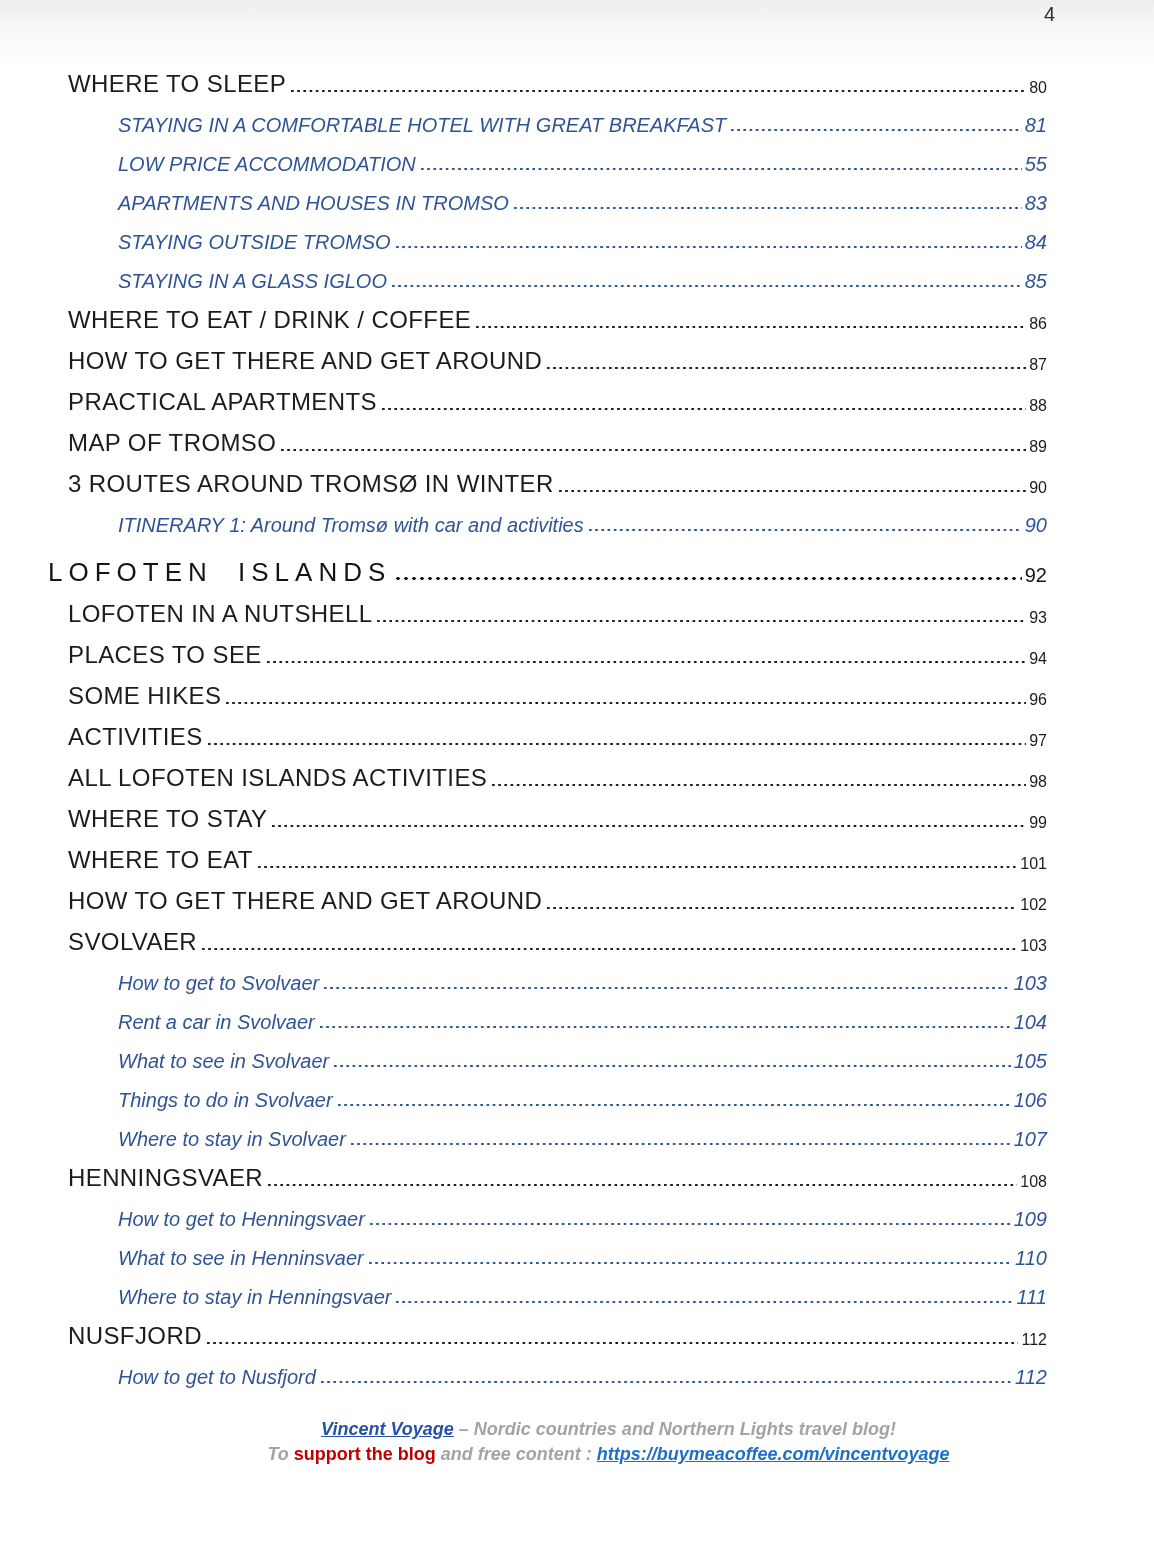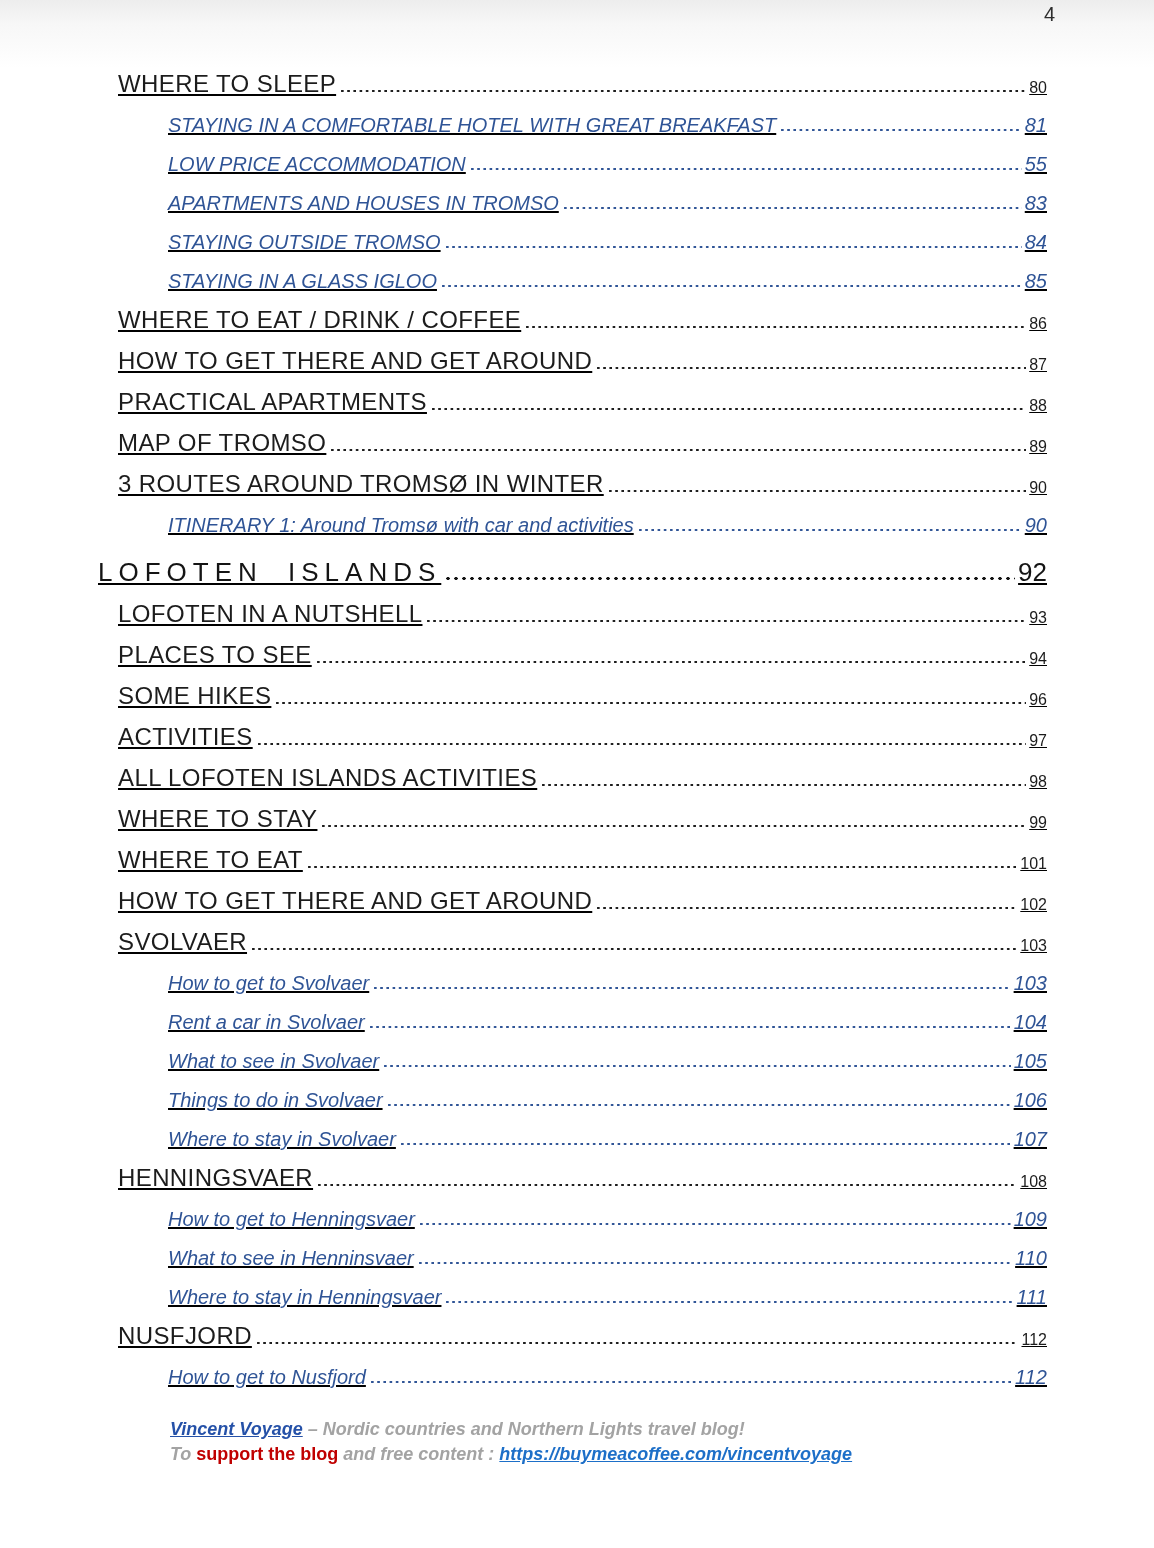--- a/index.html
+++ b/index.html
@@ -10,21 +10,21 @@
     background-image:linear-gradient(180deg,#ededed 0px,#f7f7f7 24px,#ffffff 68px);
     background-repeat:no-repeat;
     background-size:100% 70px;
     font-family:"Liberation Sans", sans-serif;
     overflow:hidden;
   }
   .page-number-top {
     position:absolute; top:3px; right:99px;
     font-size:20px; color:#2e2e2e;
   }
-  .toc { padding:55px 107px 0 118px;text-decoration:underline; }
+  .toc { padding:55px 107px 0 68px; }
   .toc-row { display:flex; align-items:flex-end; line-height:1; cursor:pointer; }
   .row-section {
     height:41px; font-size:24px; letter-spacing:0.4px; color:#1c1c1c;
   }
   .row-sub {
     height:39px; font-size:20px; font-style:italic;
     color:var(--toc-blue,#2F5496); padding-left:50px;
   }
   .row-title {
     height:50px; font-size:26px; letter-spacing:6px; word-spacing:12px;
@@ -37,23 +37,23 @@
     background-size:6.2px 4px; background-repeat:repeat-x;
   }
   .row-title .toc-dots {
     height:5px; margin-bottom:4px;
     background-image:radial-gradient(circle at 2px 2.5px, currentColor 1.5px, transparent 1.9px);
     background-size:8px 5px;
   }
   .toc-page { letter-spacing:0; word-spacing:0; }
   .row-section .toc-page { font-size:16px; }
   .row-sub .toc-page { font-size:20px; }
-  .row-title .toc-page { font-size:26px; }
+  .row-title .toc-page { font-size:20px; }
   .footer {
-    margin:30px 107px 0 170px; text-align:left;
+    margin:30px 107px 0 170px; text-align:center;
     font-size:18px; line-height:25px;
   }
   .f-gray { color:#a3a3a3; font-style:italic; font-weight:600; }
   .f-red  { color:var(--footer-red,#C00000); font-weight:700; }
   .f-brand{ color:var(--brand-blue,#2551A8); font-style:italic; font-weight:700; text-decoration:underline; cursor:pointer; }
   .f-link { color:var(--link-blue,#1D6FC8); font-style:italic; font-weight:700; text-decoration:underline; cursor:pointer; }
   .f-email{ color:var(--link-blue,#1D6FC8); font-style:normal; font-weight:700; text-decoration:underline; cursor:pointer; }
 </style>
 </head>
 <body>

